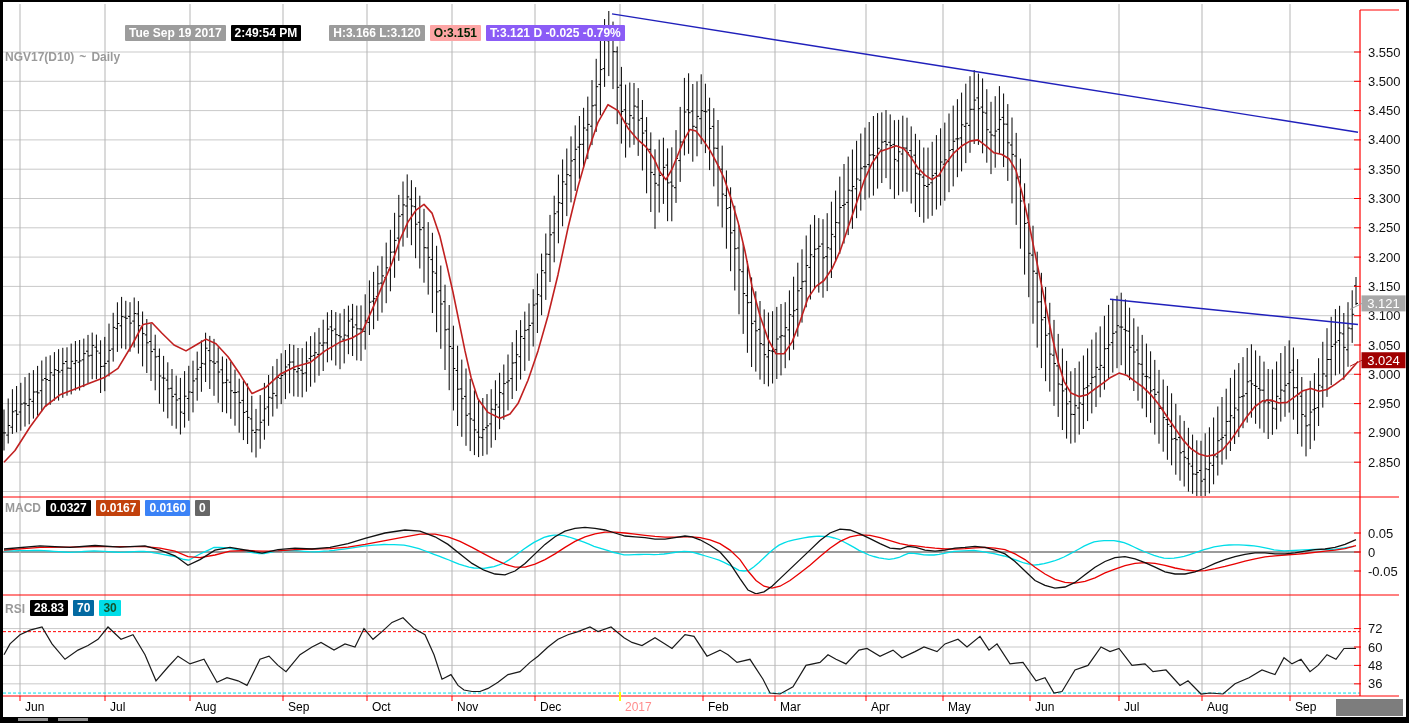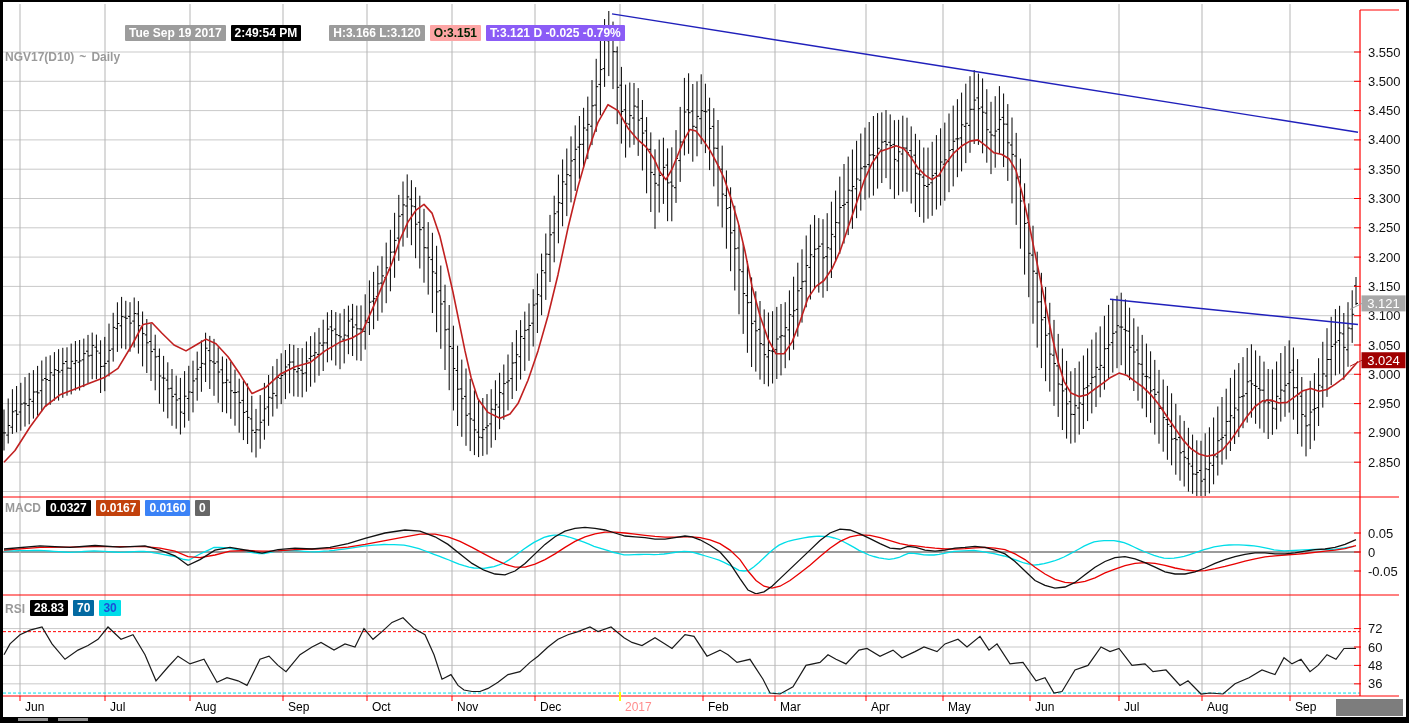--- a/index.html
+++ b/index.html
@@ -204,21 +204,21 @@
     <span class="pbadge" style="background: rgb(0, 0, 0); color: rgb(255, 255, 255);">0.0327</span>
     <span class="pbadge" style="background: #c2410c; color: rgb(255, 255, 255);">0.0167</span>
     <span class="pbadge" style="background: #3b82f6; color: rgb(255, 255, 255);">0.0160</span>
     <span class="pbadge" style="background: rgb(102, 102, 102); color: rgb(255, 255, 255);">0</span>
   </div>
 
   <div id="rsi-row" class="indrow">
     <span class="ptitle">RSI</span>
     <span class="pbadge" style="background: rgb(0, 0, 0); color: rgb(255, 255, 255);">28.83</span>
     <span class="pbadge" style="background: #0369a1; color: rgb(255, 255, 255);">70</span>
-    <span class="pbadge" style="background: rgb(0, 221, 232); color: #1d4ed8;">30</span>
+    <span class="pbadge" style="background: rgb(0, 221, 232); color: #14532d;">30</span>
   </div>
 
   <div class="frame" style="left:0;top:0;width:1409px;height:2px;"></div>
   <div class="frame" style="left:0;top:0;width:3px;height:723px;"></div>
   <div class="frame" style="left:1406px;top:0;width:3px;height:723px;"></div>
   <div class="frame" style="left:0;top:717px;width:1409px;height:6px;"></div>
 
   <div id="corner-box"></div>
   <div class="sliver" style="left:18px;top:718px;width:30px;"></div>
   <div class="sliver" style="left:58px;top:718px;width:30px;"></div>

